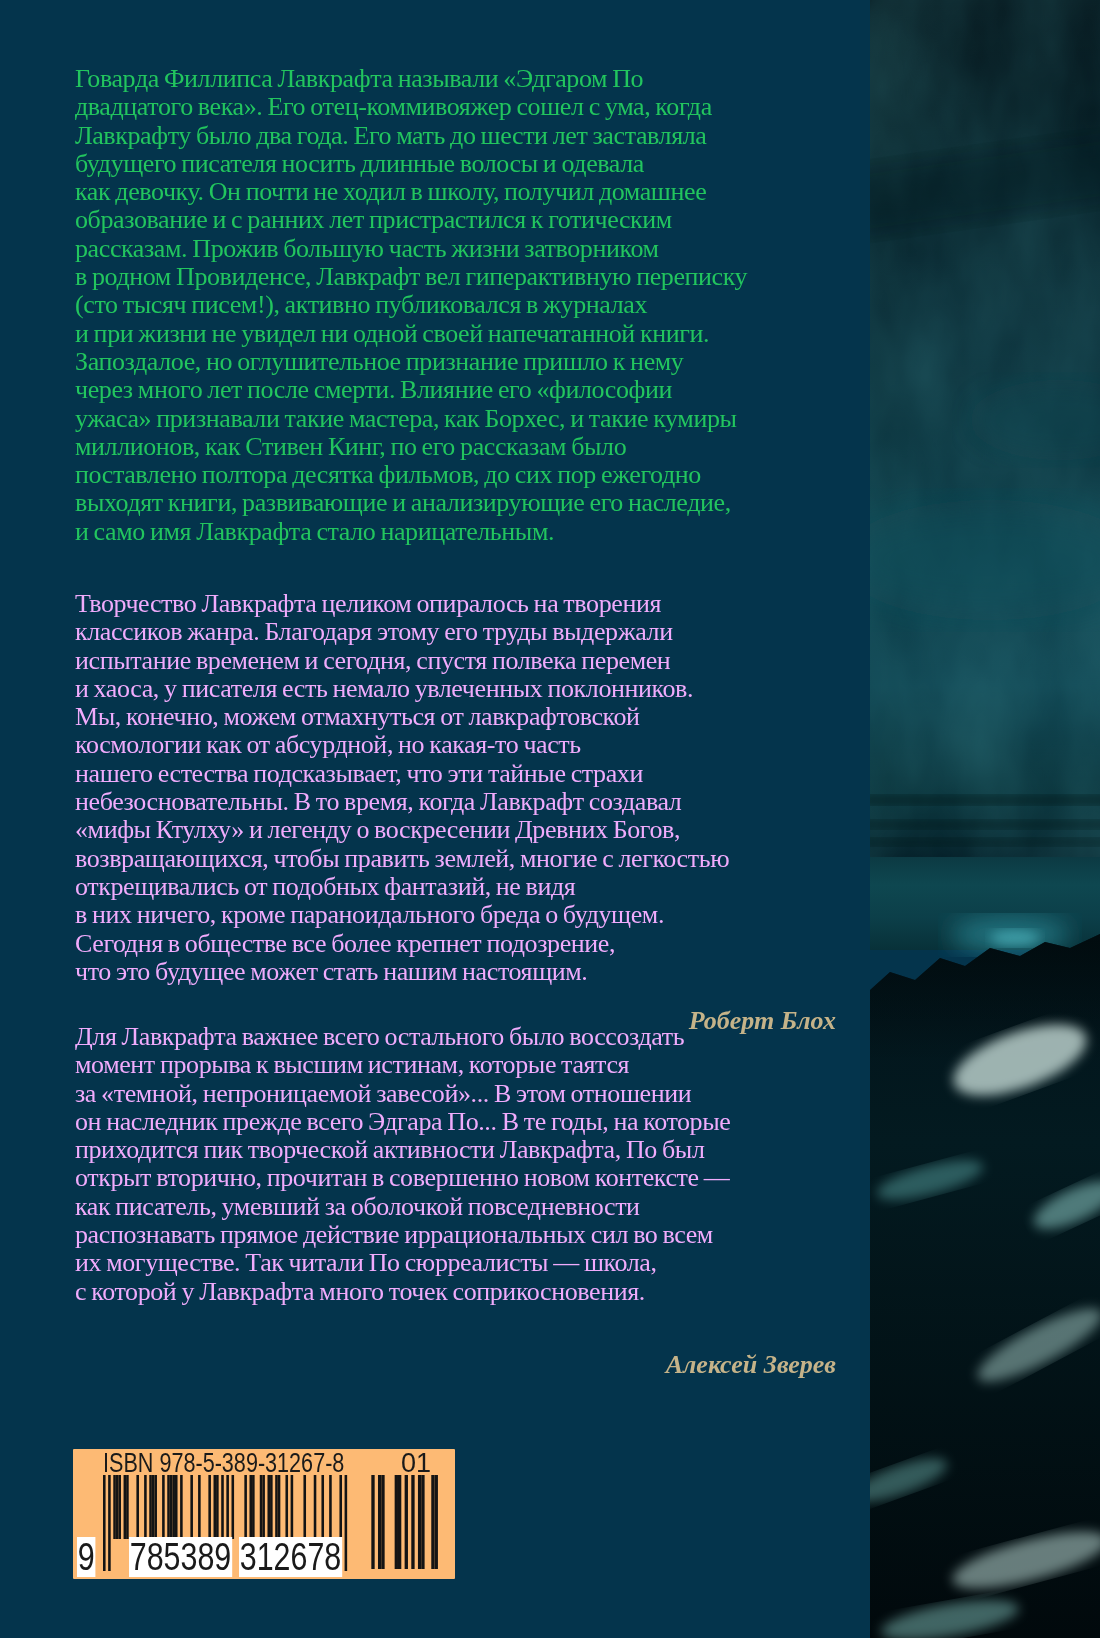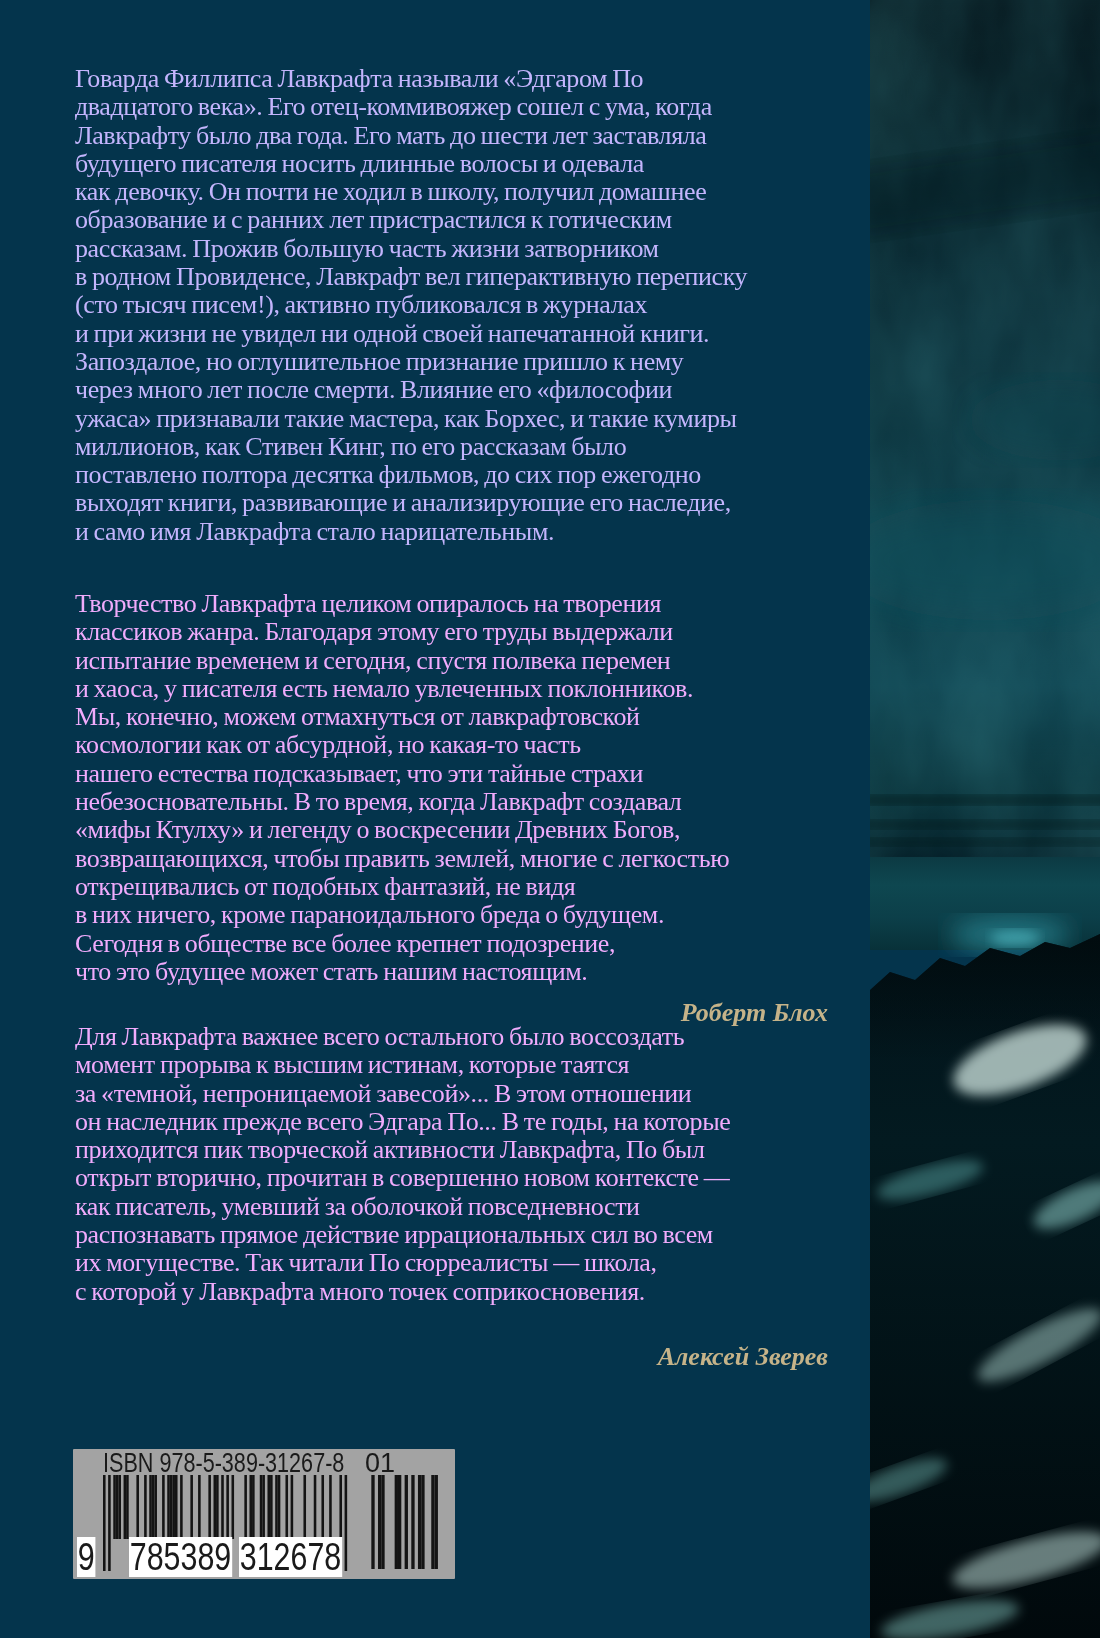--- a/index.html
+++ b/index.html
@@ -7,40 +7,40 @@
     width:1100px;height:1638px;position:relative;overflow:hidden;
     background:#04344c;
     font-family:"Liberation Serif","DejaVu Serif",serif;
   }
   .para{
     position:absolute;left:75px;width:745px;margin:0;
     font-size:26px;line-height:28.3px;
     letter-spacing:-0.4px;word-spacing:-1px;
     white-space:pre;
   }
-  .beige{color:#c4b5fd;}
+  .beige{color:#22c55e;}
   .white{color:#f0abfc;}
   .sig{
-    position:absolute;left:75px;width:745px;margin:8px;
+    position:absolute;left:75px;width:745px;margin:16px;
     font-size:26px;line-height:28px;font-style:italic;font-weight:bold;
     color:#c5b389;text-align:right;white-space:pre;
   }
   .photo-strip{position:absolute;left:870px;top:0;width:230px;height:1638px;}
   .photo-strip svg{display:block;}
   .barcode-box{
     position:absolute;left:73px;top:1449px;width:382px;height:130px;
-    background:#a3a3a3;border-radius:1px;
+    background:#fdba74;border-radius:1px;
     font-family:"Liberation Sans","DejaVu Sans",sans-serif;color:#1a1a1a;
   }
   .isbn-line{
     position:absolute;left:30px;top:0;font-size:27px;line-height:29px;
     transform:scaleX(0.8);transform-origin:left top;white-space:pre;
   }
   .addon-label{
-    position:absolute;left:292px;top:0;width:66px;text-align:left;
+    position:absolute;left:292px;top:0;width:66px;text-align:right;
     font-size:27px;line-height:29px;
   }
   .ean-main{position:absolute;left:30px;top:26px;}
   .ean-addon{position:absolute;left:295px;top:26px;}
   .digit-group{
     position:absolute;top:88px;font-size:38px;line-height:40px;
     transform:scaleX(0.8);transform-origin:left top;background:#fff;padding:0 1px;
   }
   .d-lead{left:4px;}
   .d-g1{left:56px;}

